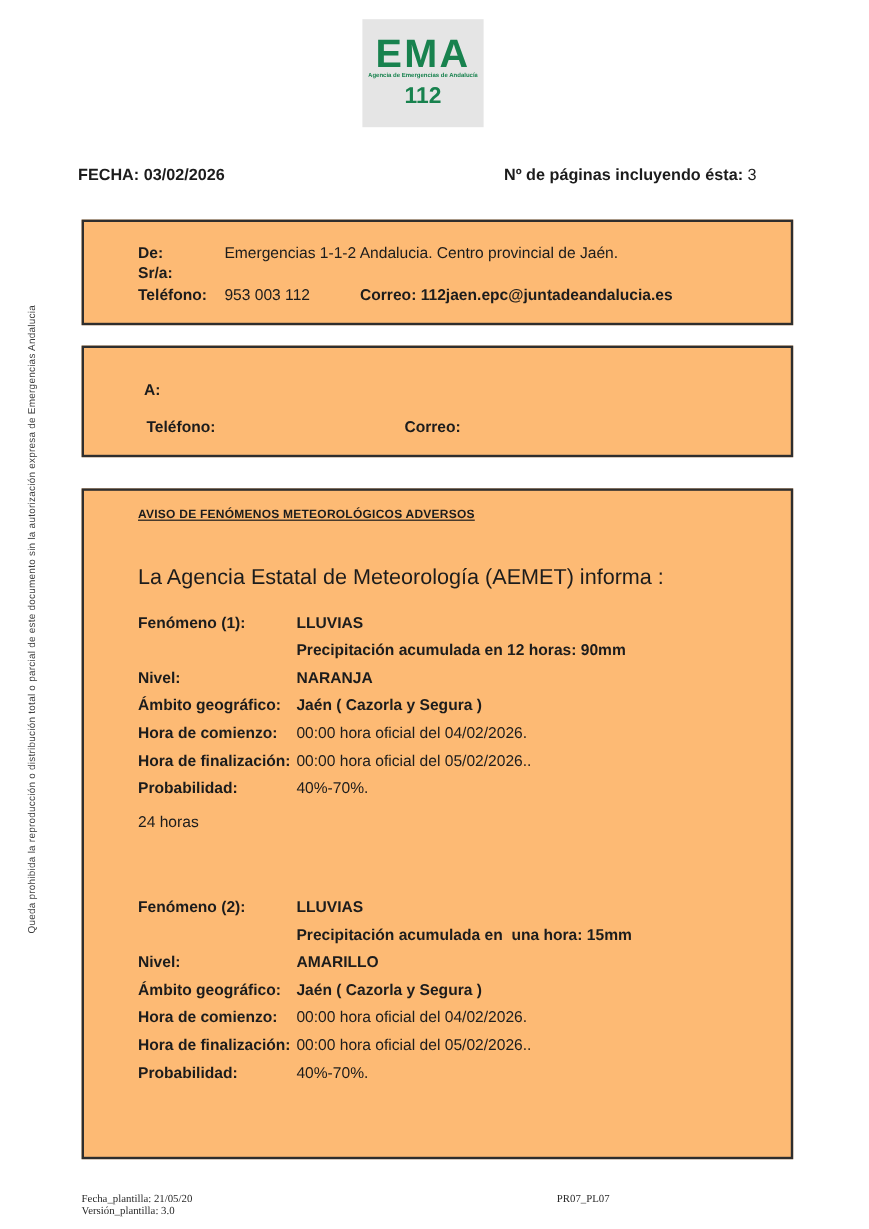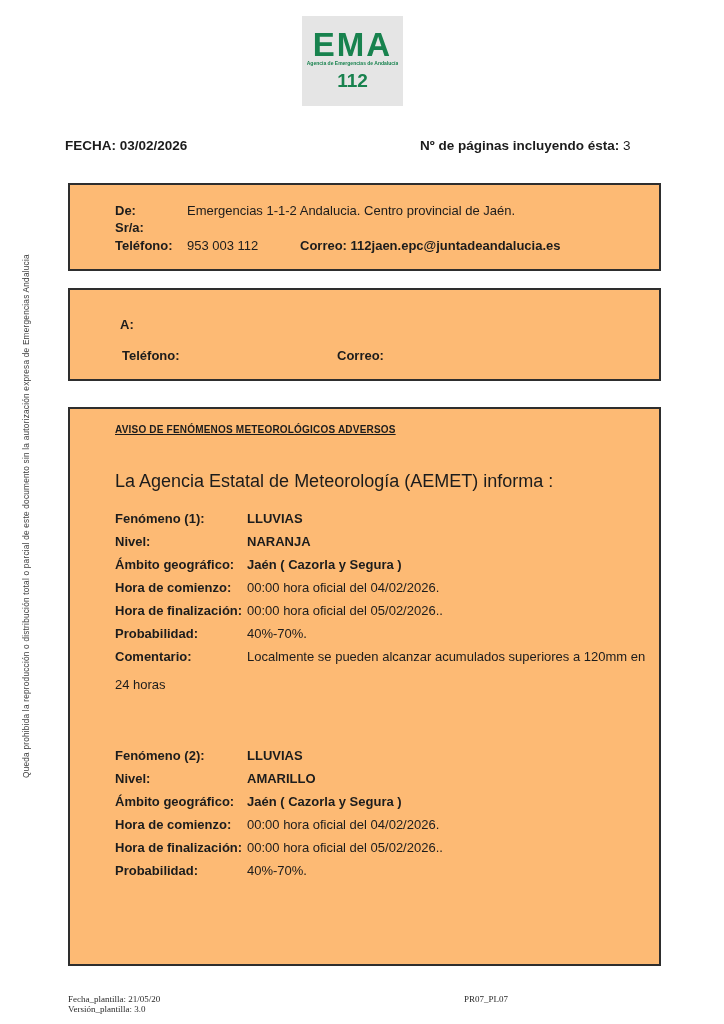--- a/index.html
+++ b/index.html
@@ -98,20 +98,21 @@
   <div class="notice-title">AVISO DE FENÓMENOS METEOROLÓGICOS ADVERSOS</div>
   <div class="notice-intro">La Agencia Estatal de Meteorología (AEMET) informa :</div>
   <div class="phenoms" id="phenoms">
       <div class="phenom-block">
         <div class="phenom-row">
           <span class="ph-label">Fenómeno (1):</span>
           <span class="ph-value bold">LLUVIAS</span>
         </div>
         <div class="phenom-row">
           <span class="ph-label"></span>
+          <span class="ph-value bold">Precipitación acumulada en 12 horas: 90mm</span>
         </div>
         <div class="phenom-row">
           <span class="ph-label">Nivel:</span>
           <span class="ph-value bold">NARANJA</span>
         </div>
         <div class="phenom-row">
           <span class="ph-label">Ámbito geográfico:</span>
           <span class="ph-value bold">Jaén ( Cazorla y Segura )</span>
         </div>
         <div class="phenom-row">
@@ -119,35 +120,32 @@
           <span class="ph-value">00:00 hora oficial del 04/02/2026.</span>
         </div>
         <div class="phenom-row">
           <span class="ph-label">Hora de finalización:</span>
           <span class="ph-value">00:00 hora oficial del 05/02/2026..</span>
         </div>
         <div class="phenom-row">
           <span class="ph-label">Probabilidad:</span>
           <span class="ph-value">40%-70%.</span>
         </div>
-        <div class="phenom-row">
-          <span class="ph-label">Comentario:</span>
-          <span class="ph-value">Localmente se pueden alcanzar acumulados superiores a 120mm en</span>
-        </div>
         <div class="phenom-row full">
           <span class="ph-value">24 horas</span>
         </div>
       </div>
       <div class="phenom-block">
         <div class="phenom-row">
           <span class="ph-label">Fenómeno (2):</span>
           <span class="ph-value bold">LLUVIAS</span>
         </div>
         <div class="phenom-row">
           <span class="ph-label"></span>
+          <span class="ph-value bold">Precipitación acumulada en  una hora: 15mm</span>
         </div>
         <div class="phenom-row">
           <span class="ph-label">Nivel:</span>
           <span class="ph-value bold">AMARILLO</span>
         </div>
         <div class="phenom-row">
           <span class="ph-label">Ámbito geográfico:</span>
           <span class="ph-value bold">Jaén ( Cazorla y Segura )</span>
         </div>
         <div class="phenom-row">

